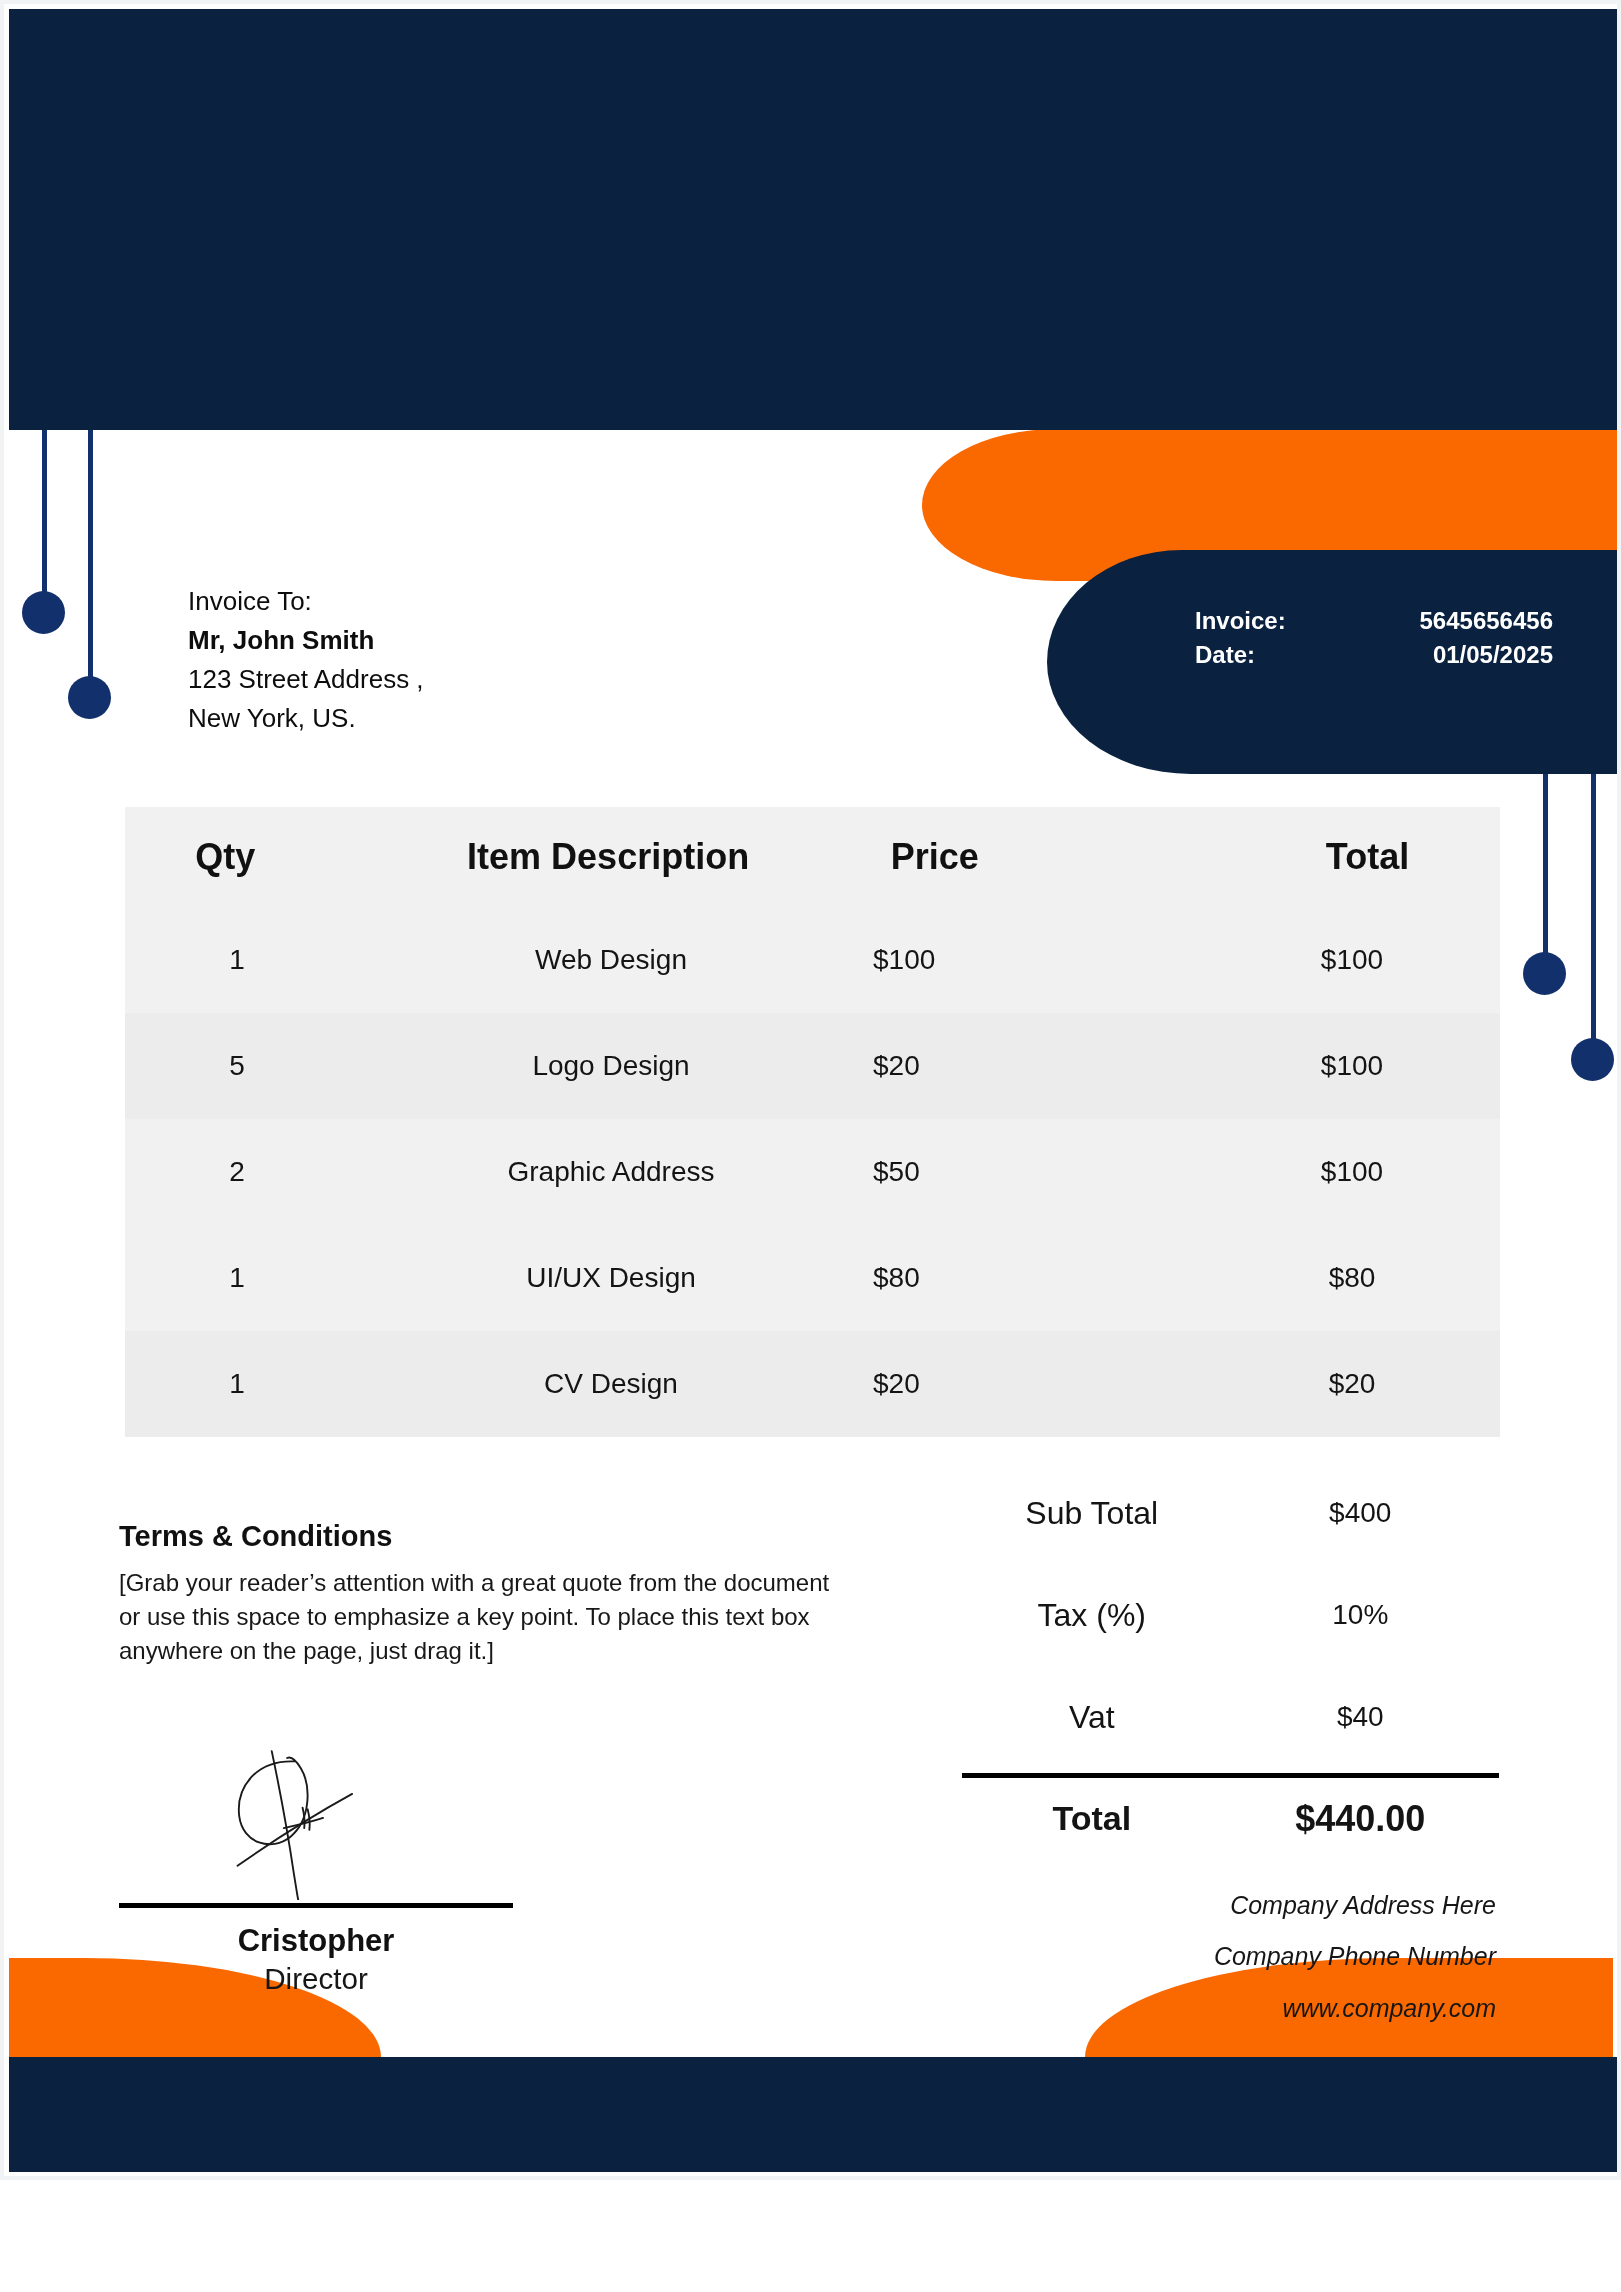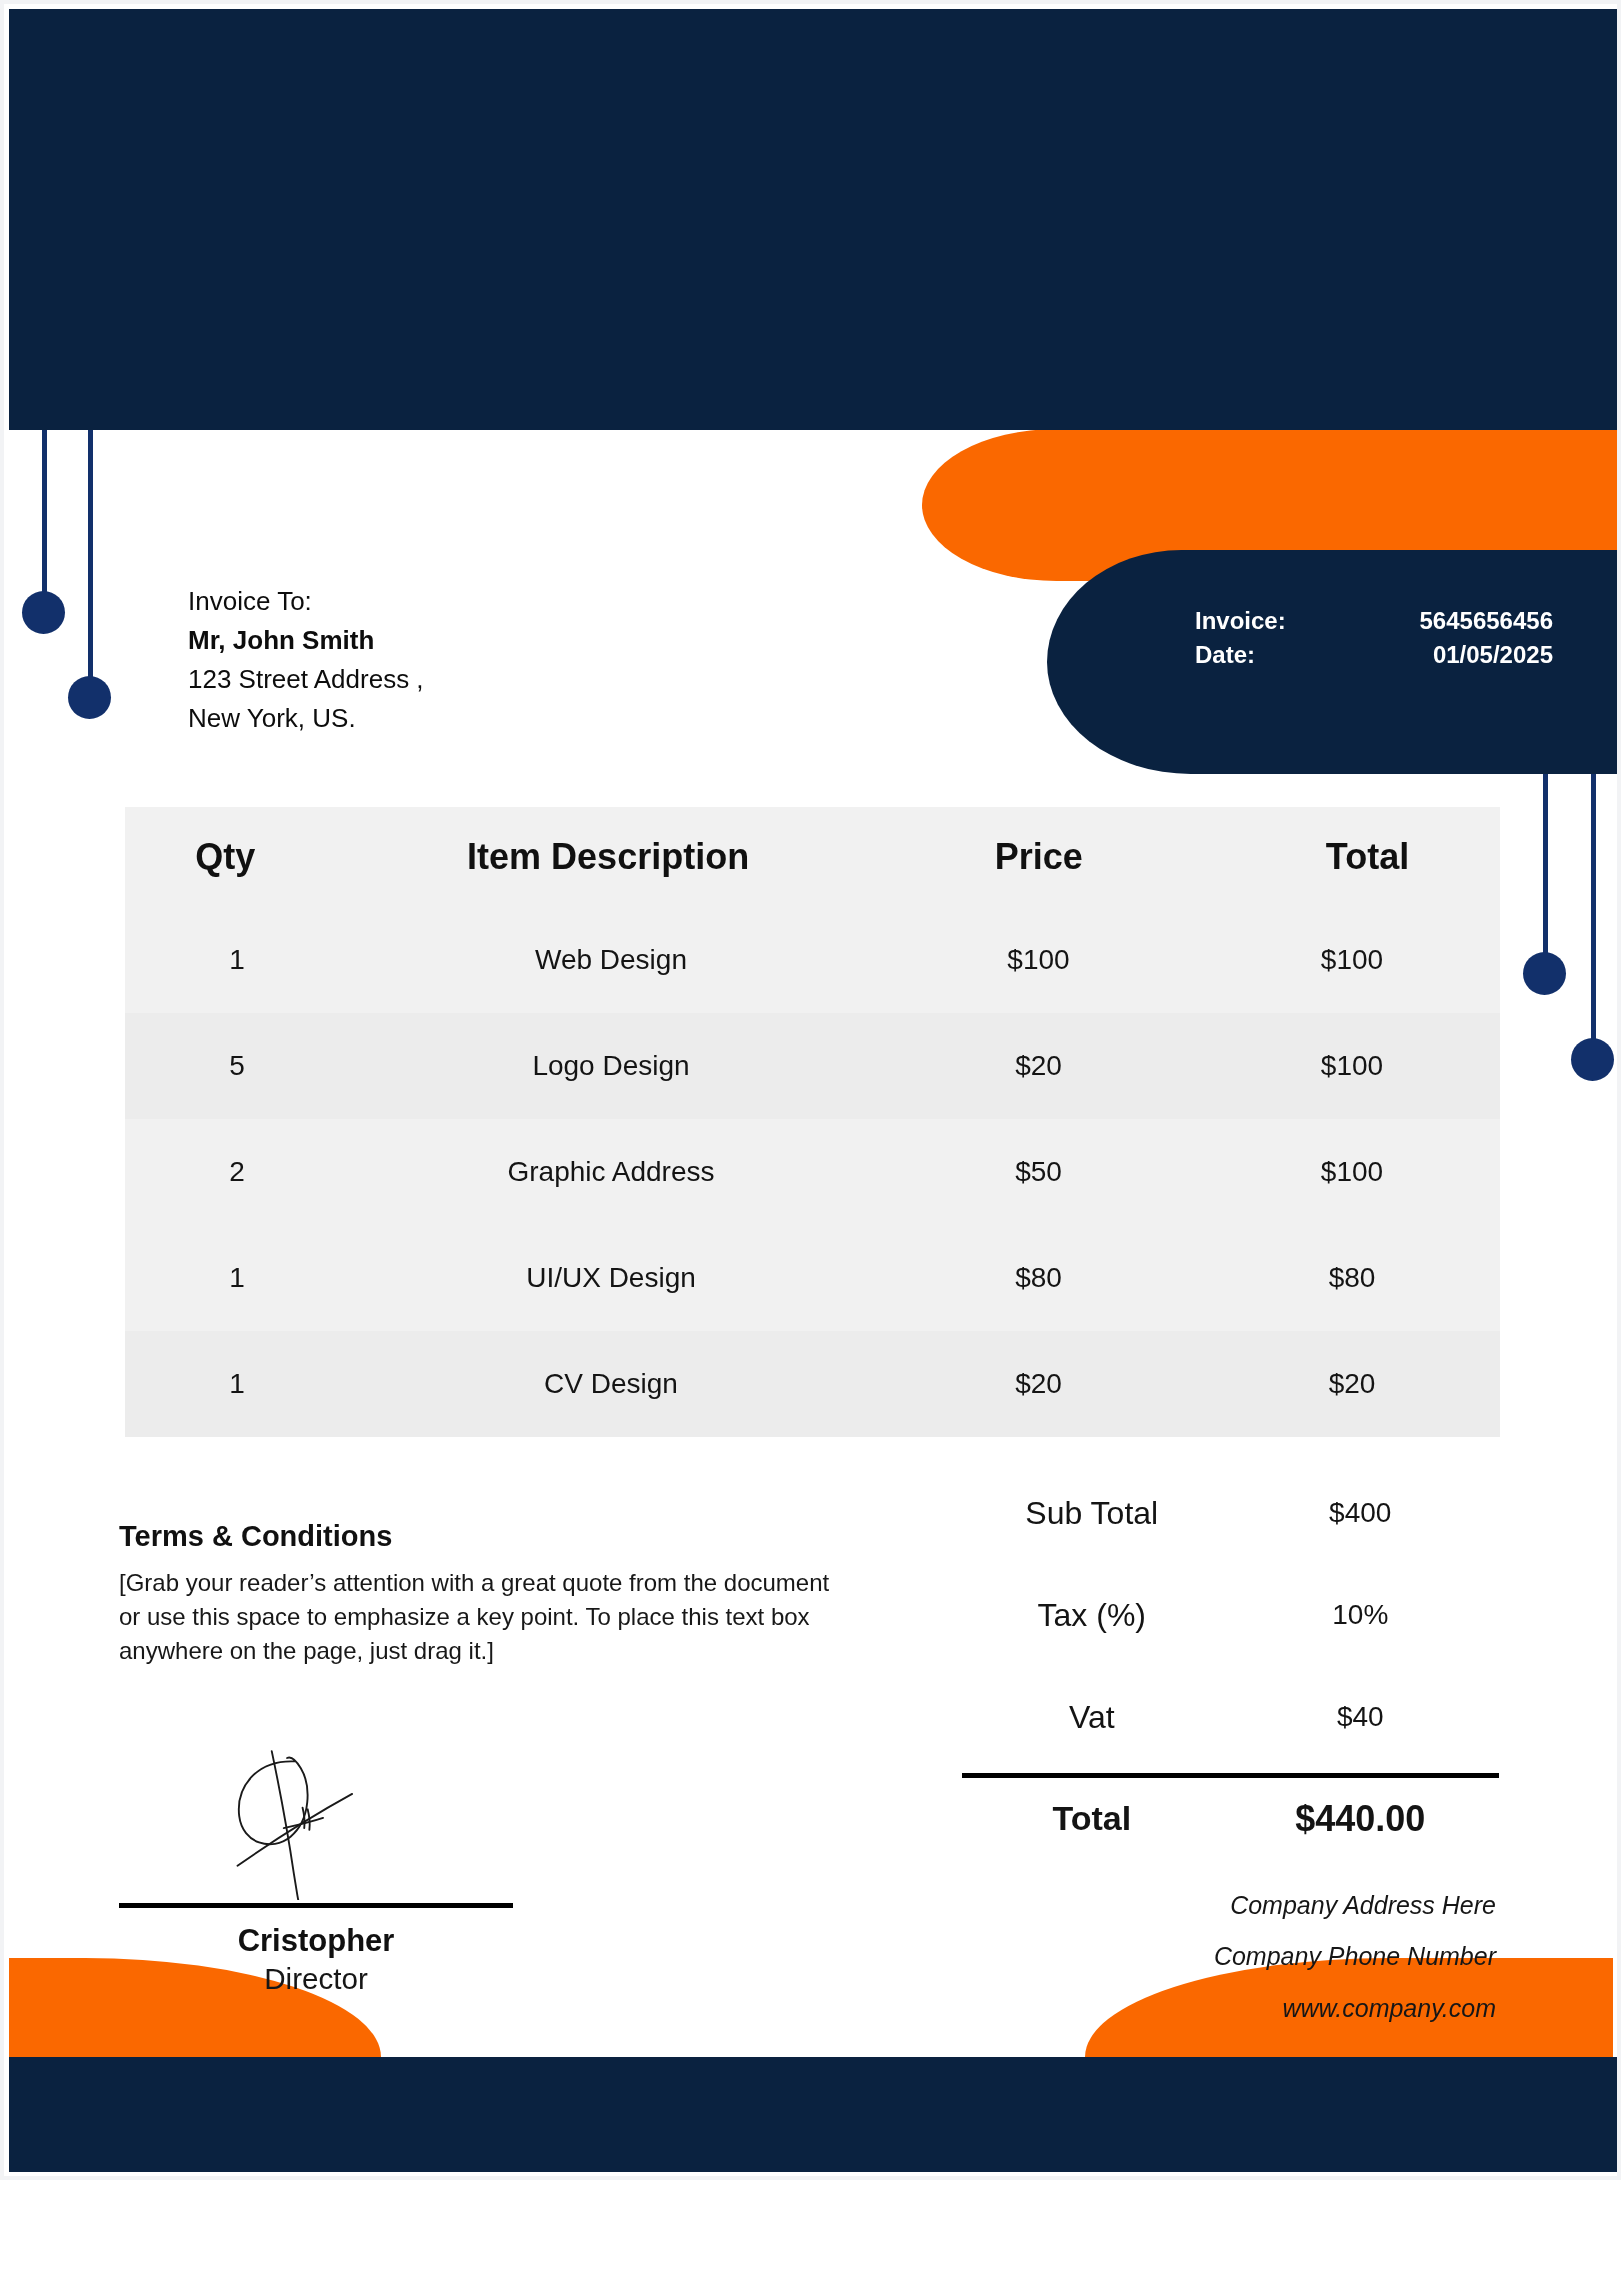--- a/index.html
+++ b/index.html
@@ -142,21 +142,21 @@
   }
   .trow {
     display: flex;
     align-items: center;
     height: 106px;
   }
   .trow.head { height: 100px; gap: 48px; }
   .trow.alt { background: #ececec; }
   .c-qty   { width: 224px; text-align: center; }
   .c-desc  { width: 524px; text-align: center; }
-  .c-price { width: 331px; text-align: center; }
+  .c-price { width: 331px; }
   .c-total { width: 296px; text-align: center; }
   .trow.head > div {
     font-size: 36px;
     font-weight: bold;
     color: #111111;
   }
   .trow.body > div {
     font-size: 28px;
     color: #141414;
   }

